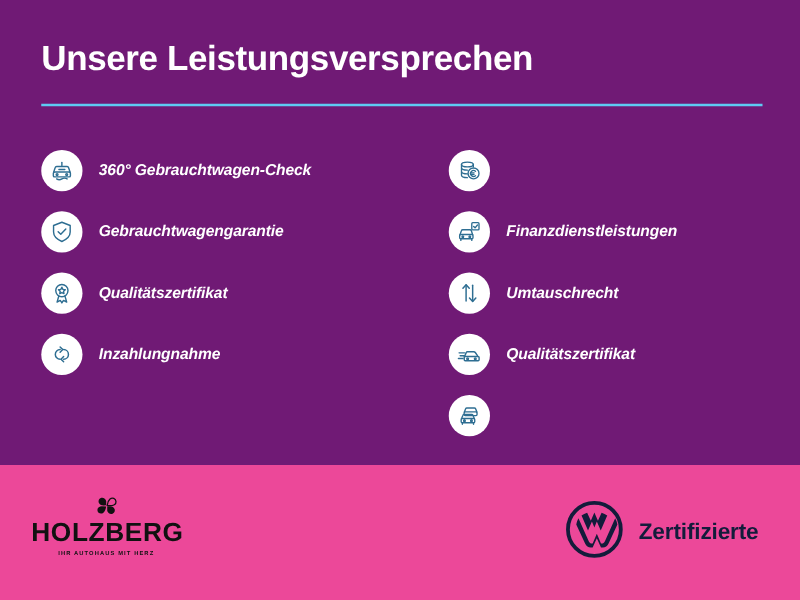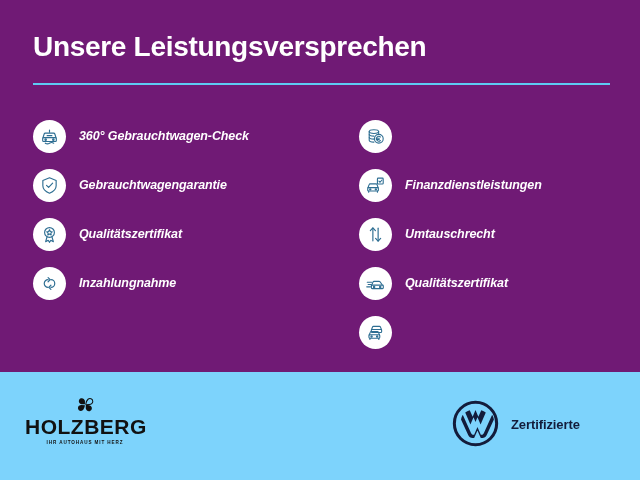--- a/index.html
+++ b/index.html
@@ -96,21 +96,21 @@
     letter-spacing: -0.1px;
   }
 
   
   .footer {
     position: absolute;
     left: 0;
     top: 372px;
     width: 640px;
     height: 108px;
-    background: #7dd3fc;
+    background: #ec4899;
   }
 
   .logo-holzberg {
     position: absolute;
     left: 25px;
     top: 22px;
     width: 120px;
     text-align: center;
   }
   .clover {
@@ -142,21 +142,21 @@
     position: absolute;
     left: 452px;
     top: 28px;
     display: flex;
     align-items: center;
   }
   .vw-mark { flex: 0 0 auto; }
   .vw-text {
     margin-left: 12px;
     color: #131C3B;
-    font-size: 13px;
+    font-size: 18px;
     font-weight: bold;
     line-height: 1.28;
     letter-spacing: -0.1px;
   }
   .vw-text div { white-space: nowrap; }
 </style>
 </head>
 <body>
 
 <div class="page">

